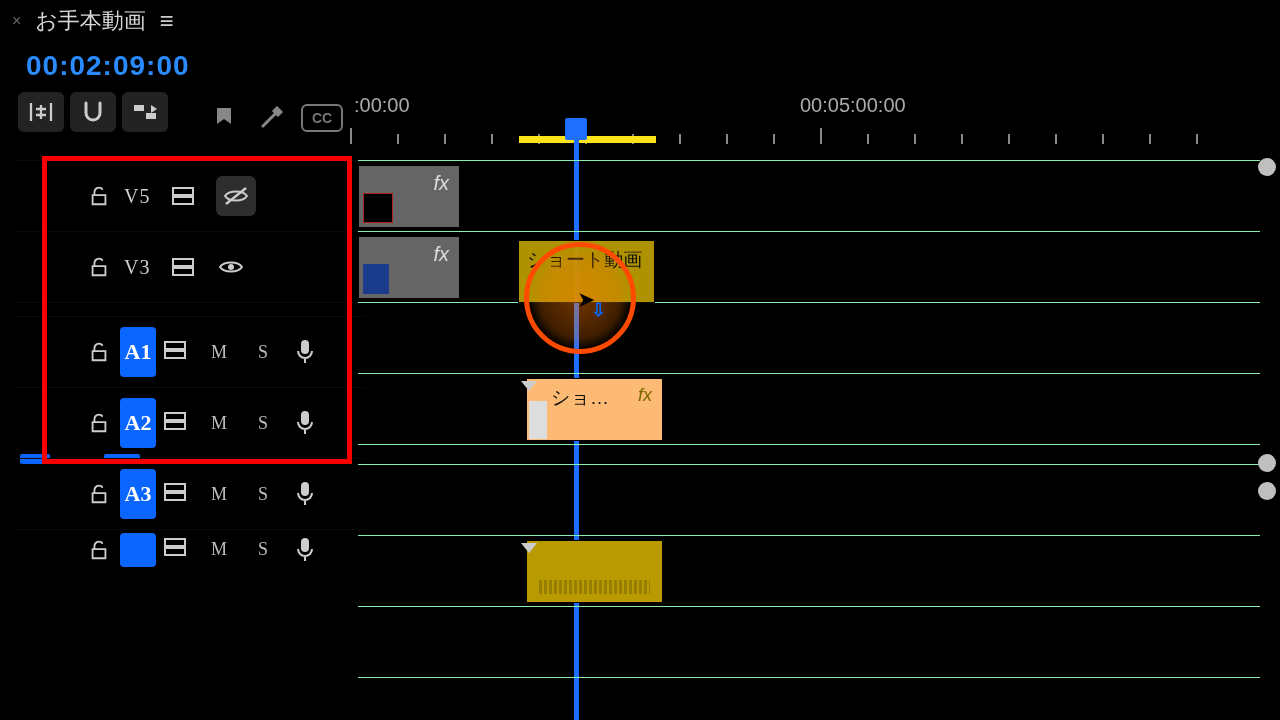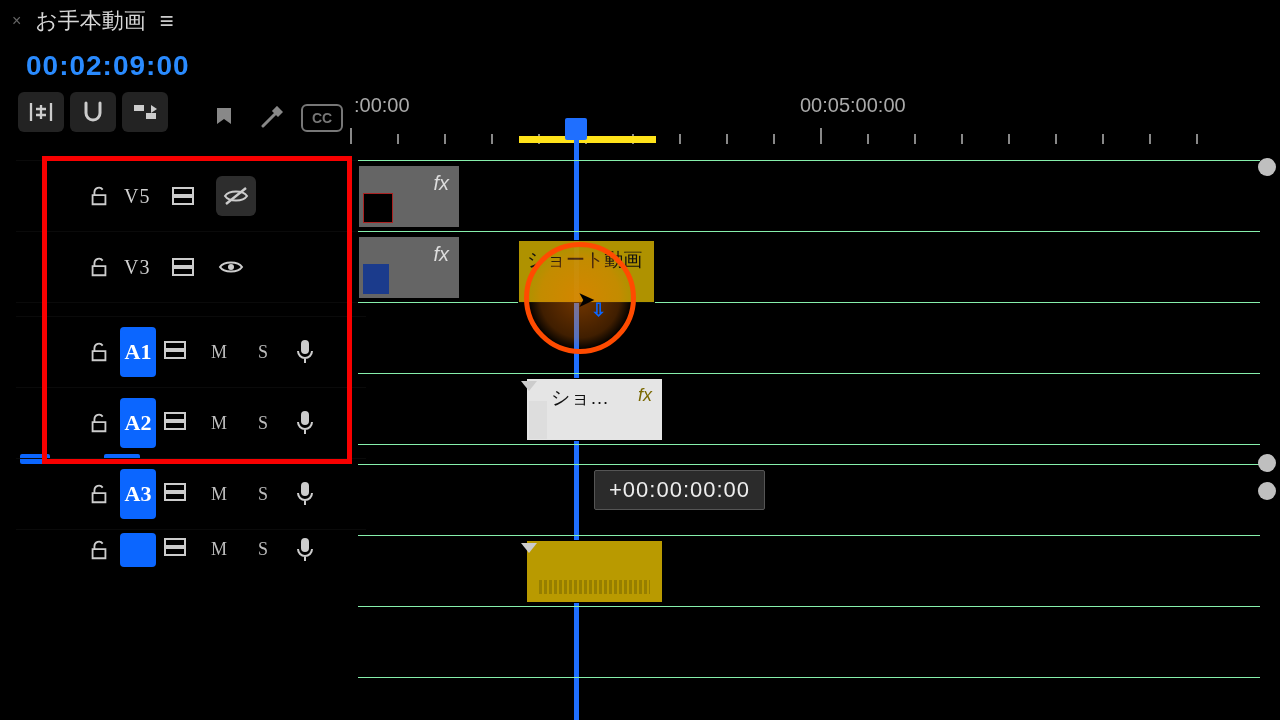--- a/index.html
+++ b/index.html
@@ -61,21 +61,21 @@
   .lane.v2 { top:213px; }
   .lane.v1 { top:284px; height:14px; }
   .lane.a1 { top:304px; }
   .lane.a2 { top:375px; }
   .lane.a3 { top:446px; }
   .lane.a4 { top:517px; }
 
   
   .clip-gray { position:absolute; background:#656565; border:1px solid #000; }
   .clip-gray .fx { position:absolute; top:6px; right:10px; font-style:italic; color:#ddd; font-size:20px; }
-  .clip-yellow { position:absolute; background:#e5e5e5; border:1px solid #000; }
+  .clip-yellow { position:absolute; background:#fdba74; border:1px solid #000; }
   .clip-yellow.dark { background:#b99a00; }
   .clip-label { position:absolute; left:8px; top:6px; color:#111; font-size:19px; font-weight:500; }
   .clip-yellow .fx { position:absolute; top:6px; right:10px; font-style:italic; color:#7a6800; font-size:18px; }
   .clip-white-thumb { position:absolute; left:2px; top:22px; width:18px; height:38px; background:#ddd; }
   .clip-drag-indicator { position:absolute; top:2px; left:-6px; width:0; height:0; border-left:8px solid transparent; border-right:8px solid transparent; border-top:10px solid #ccc; }
 
   
   .thumb { position:absolute; }
 
   
@@ -326,18 +326,17 @@
 
   <div class="clip-yellow dark" style="left:168px;top:80px;width:137px;height:63px;opacity:.95">
     <span class="clip-label">ショート動画</span>
   </div>
 
   <div class="drag-circle" style="left:174px; top:82px">
     <span class="cursor-arrow" style="position:absolute;left:48px;top:40px">➤</span>
     <span class="insert-glyph" style="position:absolute;left:62px;top:52px">⇩</span>
   </div>
 
-  <div class="offset-tip" style="left:244px; top:310px">+00:00:00:00</div>
 </div>
 
 <div class="edge-dot" style="top:158px"></div>
 <div class="edge-dot" style="top:454px"></div>
 <div class="edge-dot" style="top:482px"></div>
 
 </body></html>

